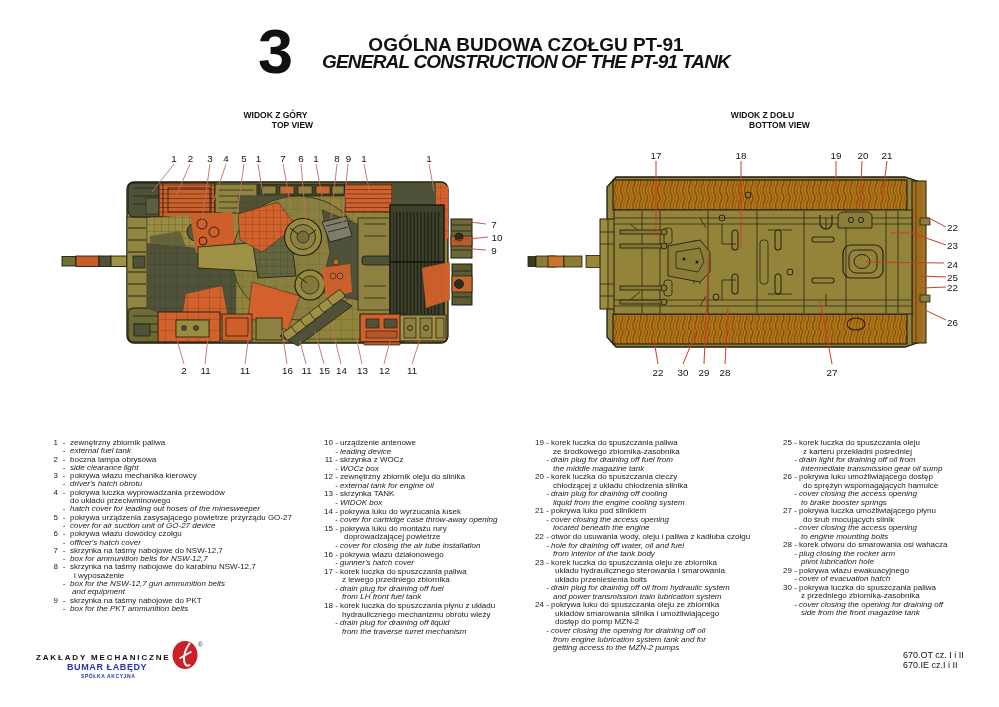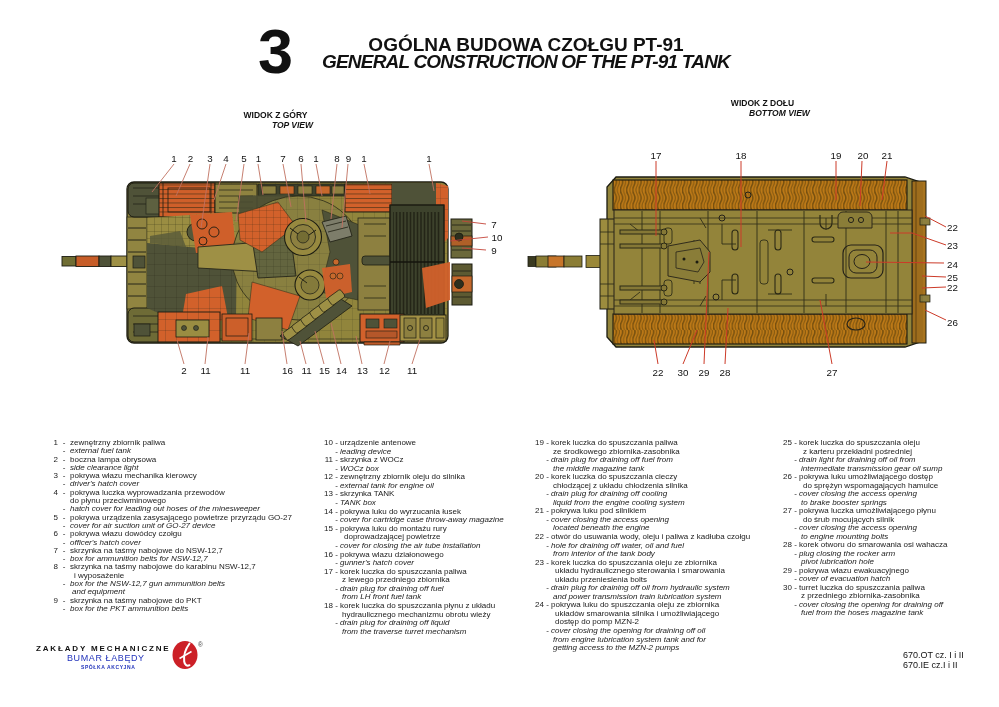--- a/index.html
+++ b/index.html
@@ -3,21 +3,21 @@
 <meta charset="utf-8">
 <style>
 html,body{margin:0;padding:0;}
 body{width:999px;height:707px;background:#ffffff;font-family:"Liberation Sans",sans-serif;position:relative;overflow:hidden;}
 .abs{position:absolute;}
 #num3{left:258px;top:15px;font-size:63px;font-weight:bold;color:#111;}
 .t1{left:0;width:1052px;text-align:center;font-weight:bold;color:#111;font-size:19px;}
 #title1{top:34px;}
 #title2{top:51px;font-style:italic;letter-spacing:-0.8px;}
 .vlabel{text-align:center;color:#111;font-size:8.5px;font-weight:bold;line-height:10.2px;}
-.vlabel .it{font-style:italic;margin-left:34px;}
+.vlabel .it{margin-left:34px;}
 
 .col{position:absolute;top:439px;font-size:8px;line-height:8.45px;color:#1a1a1a;}
 .r{display:flex;white-space:nowrap;}
 .a{display:inline-block;width:13px;text-align:right;flex:none;}
 .b{display:inline-block;width:7px;text-align:center;flex:none;}
 #c1 .b{width:12px;}
 #c1{line-height:8.3px;}
 #c2{line-height:8.58px;}
 #c3{line-height:8.55px;}
 #c4{line-height:8.5px;}
@@ -32,21 +32,21 @@
 <body>
 
 <div class="abs" id="num3">3</div>
 
 <div class="abs t1" id="title1">OGÓLNA BUDOWA CZOŁGU PT-91</div>
 
 <div class="abs t1" id="title2">GENERAL CONSTRUCTION OF THE PT-91 TANK</div>
 
 <div class="abs vlabel" style="left:228px;top:110px;width:95px;">WIDOK Z GÓRY<br><span class="it">TOP VIEW</span></div>
 
-<div class="abs vlabel" style="left:715px;top:98px;width:95px;">WIDOK Z DOŁU<br><span class="it">BOTTOM VIEW</span></div>
+<div class="abs vlabel" style="left:715px;top:110px;width:95px;">WIDOK Z DOŁU<br><span class="it">BOTTOM VIEW</span></div>
 
 <svg class="abs" style="left:0;top:0;" width="999" height="707" viewBox="0 0 999 707" xmlns="http://www.w3.org/2000/svg">
 <defs>
 <pattern id="g11" width="11" height="11" patternUnits="userSpaceOnUse">
 <path d="M0 0H11M0 0V11" stroke="#2a2a18" stroke-width="0.7" fill="none" opacity="0.55"></path>
 </pattern>
 <pattern id="g7" width="7" height="7" patternUnits="userSpaceOnUse">
 <path d="M0 0H7M0 0V7" stroke="#22220f" stroke-width="0.7" fill="none" opacity="0.6"></path>
 </pattern>
 <pattern id="ribsh" width="20" height="4.5" patternUnits="userSpaceOnUse">
@@ -517,31 +517,31 @@
       <span class="c e">side clearance light</span>
     </div>
 <div class="r">
       <span class="a">3</span>
       <span class="b">-</span>
       <span class="c">pokrywa włazu mechanika kierowcy</span>
     </div>
 <div class="r">
       <span class="a"></span>
       <span class="b">-</span>
-      <span class="c e">driver's hatch cover</span>
+      <span class="c e">driver's hatch obrotu</span>
     </div>
 <div class="r">
       <span class="a">4</span>
       <span class="b">-</span>
       <span class="c">pokrywa luczka wyprowadzania przewodów</span>
     </div>
 <div class="r">
       <span class="a"></span>
       <span class="b"></span>
-      <span class="c">do płynu przeciwminowego</span>
+      <span class="c">do układu przeciwminowego</span>
     </div>
 <div class="r">
       <span class="a"></span>
       <span class="b">-</span>
       <span class="c e">hatch cover for leading out hoses of the minesweeper</span>
     </div>
 <div class="r">
       <span class="a">5</span>
       <span class="b">-</span>
       <span class="c">pokrywa urządzenia zasysającego powietrze przyrządu GO-27</span>
@@ -635,31 +635,31 @@
       <span class="c e">external tank for engine oil</span>
     </div>
 <div class="r">
       <span class="a">13</span>
       <span class="b">-</span>
       <span class="c">skrzynka TANK</span>
     </div>
 <div class="r">
       <span class="a"></span>
       <span class="b">-</span>
-      <span class="c e">TANK box</span>
+      <span class="c e">WIDOK box</span>
     </div>
 <div class="r">
       <span class="a">14</span>
       <span class="b">-</span>
       <span class="c">pokrywa luku do wyrzucania łusek</span>
     </div>
 <div class="r">
       <span class="a"></span>
       <span class="b">-</span>
-      <span class="c e">cover for cartridge case throw-away magazine</span>
+      <span class="c e">cover for cartridge case throw-away opening</span>
     </div>
 <div class="r">
       <span class="a">15</span>
       <span class="b">-</span>
       <span class="c">pokrywa luku do montażu rury</span>
     </div>
 <div class="r">
       <span class="a"></span>
       <span class="b"></span>
       <span class="c p4">doprowadzającej powietrze</span>
@@ -931,42 +931,42 @@
       <span class="c">pokrywa włazu ewakuacyjnego</span>
     </div>
 <div class="r">
       <span class="a"></span>
       <span class="b">-</span>
       <span class="c e">cover of evacuation hatch</span>
     </div>
 <div class="r">
       <span class="a">30</span>
       <span class="b">-</span>
-      <span class="c">turret luczka do spuszczania paliwa</span>
+      <span class="c">pokrywa luczka do spuszczania paliwa</span>
     </div>
 <div class="r">
       <span class="a"></span>
       <span class="b"></span>
       <span class="c p2">z przedniego zbiornika-zasobnika</span>
     </div>
 <div class="r">
       <span class="a"></span>
       <span class="b">-</span>
       <span class="c e">cover closing the opening for draining off</span>
     </div>
 <div class="r">
       <span class="a"></span>
       <span class="b"></span>
-      <span class="c e p2">fuel from the hoses magazine tank</span>
+      <span class="c e p2">side from the front magazine tank</span>
     </div>
 </div>
 
 <div class="abs" id="logo">
-<div style="font-size:8px;font-weight:bold;letter-spacing:1.85px;color:#111;margin-top:4px;">ZAKŁADY MECHANICZNE</div>
-<div style="font-size:9px;font-weight:normal;letter-spacing:0.6px;color:#2233bb;margin-left:31px;margin-top:0px;">BUMAR ŁABĘDY</div>
+<div style="font-size:8px;font-weight:bold;letter-spacing:1.85px;color:#111;margin-top:13px;">ZAKŁADY MECHANICZNE</div>
+<div style="font-size:9px;font-weight:bold;letter-spacing:0.6px;color:#2233bb;margin-left:31px;margin-top:0px;">BUMAR ŁABĘDY</div>
 <div style="font-size:5px;font-weight:bold;letter-spacing:0.6px;color:#2233bb;margin-left:45px;margin-top:1px;">SPÓŁKA AKCYJNA</div>
 </div>
 
 <svg class="abs" style="left:170px;top:639px;" width="36" height="34" viewBox="0 0 36 34" xmlns="http://www.w3.org/2000/svg">
 <ellipse cx="15" cy="16" rx="12.5" ry="14" fill="#cc2027"></ellipse>
 <path d="M19.5 4.5 C15.5 10 13.5 17 14.2 22.5 C14.7 26 17 27.5 19.5 26.2" stroke="#ffffff" stroke-width="2" fill="none" stroke-linecap="round"></path>
 <path d="M9.5 19.5 L21.5 12.5" stroke="#ffffff" stroke-width="1.5"></path>
 <text x="28" y="8" font-size="6.5" fill="#444">®</text>
 </svg>
 

